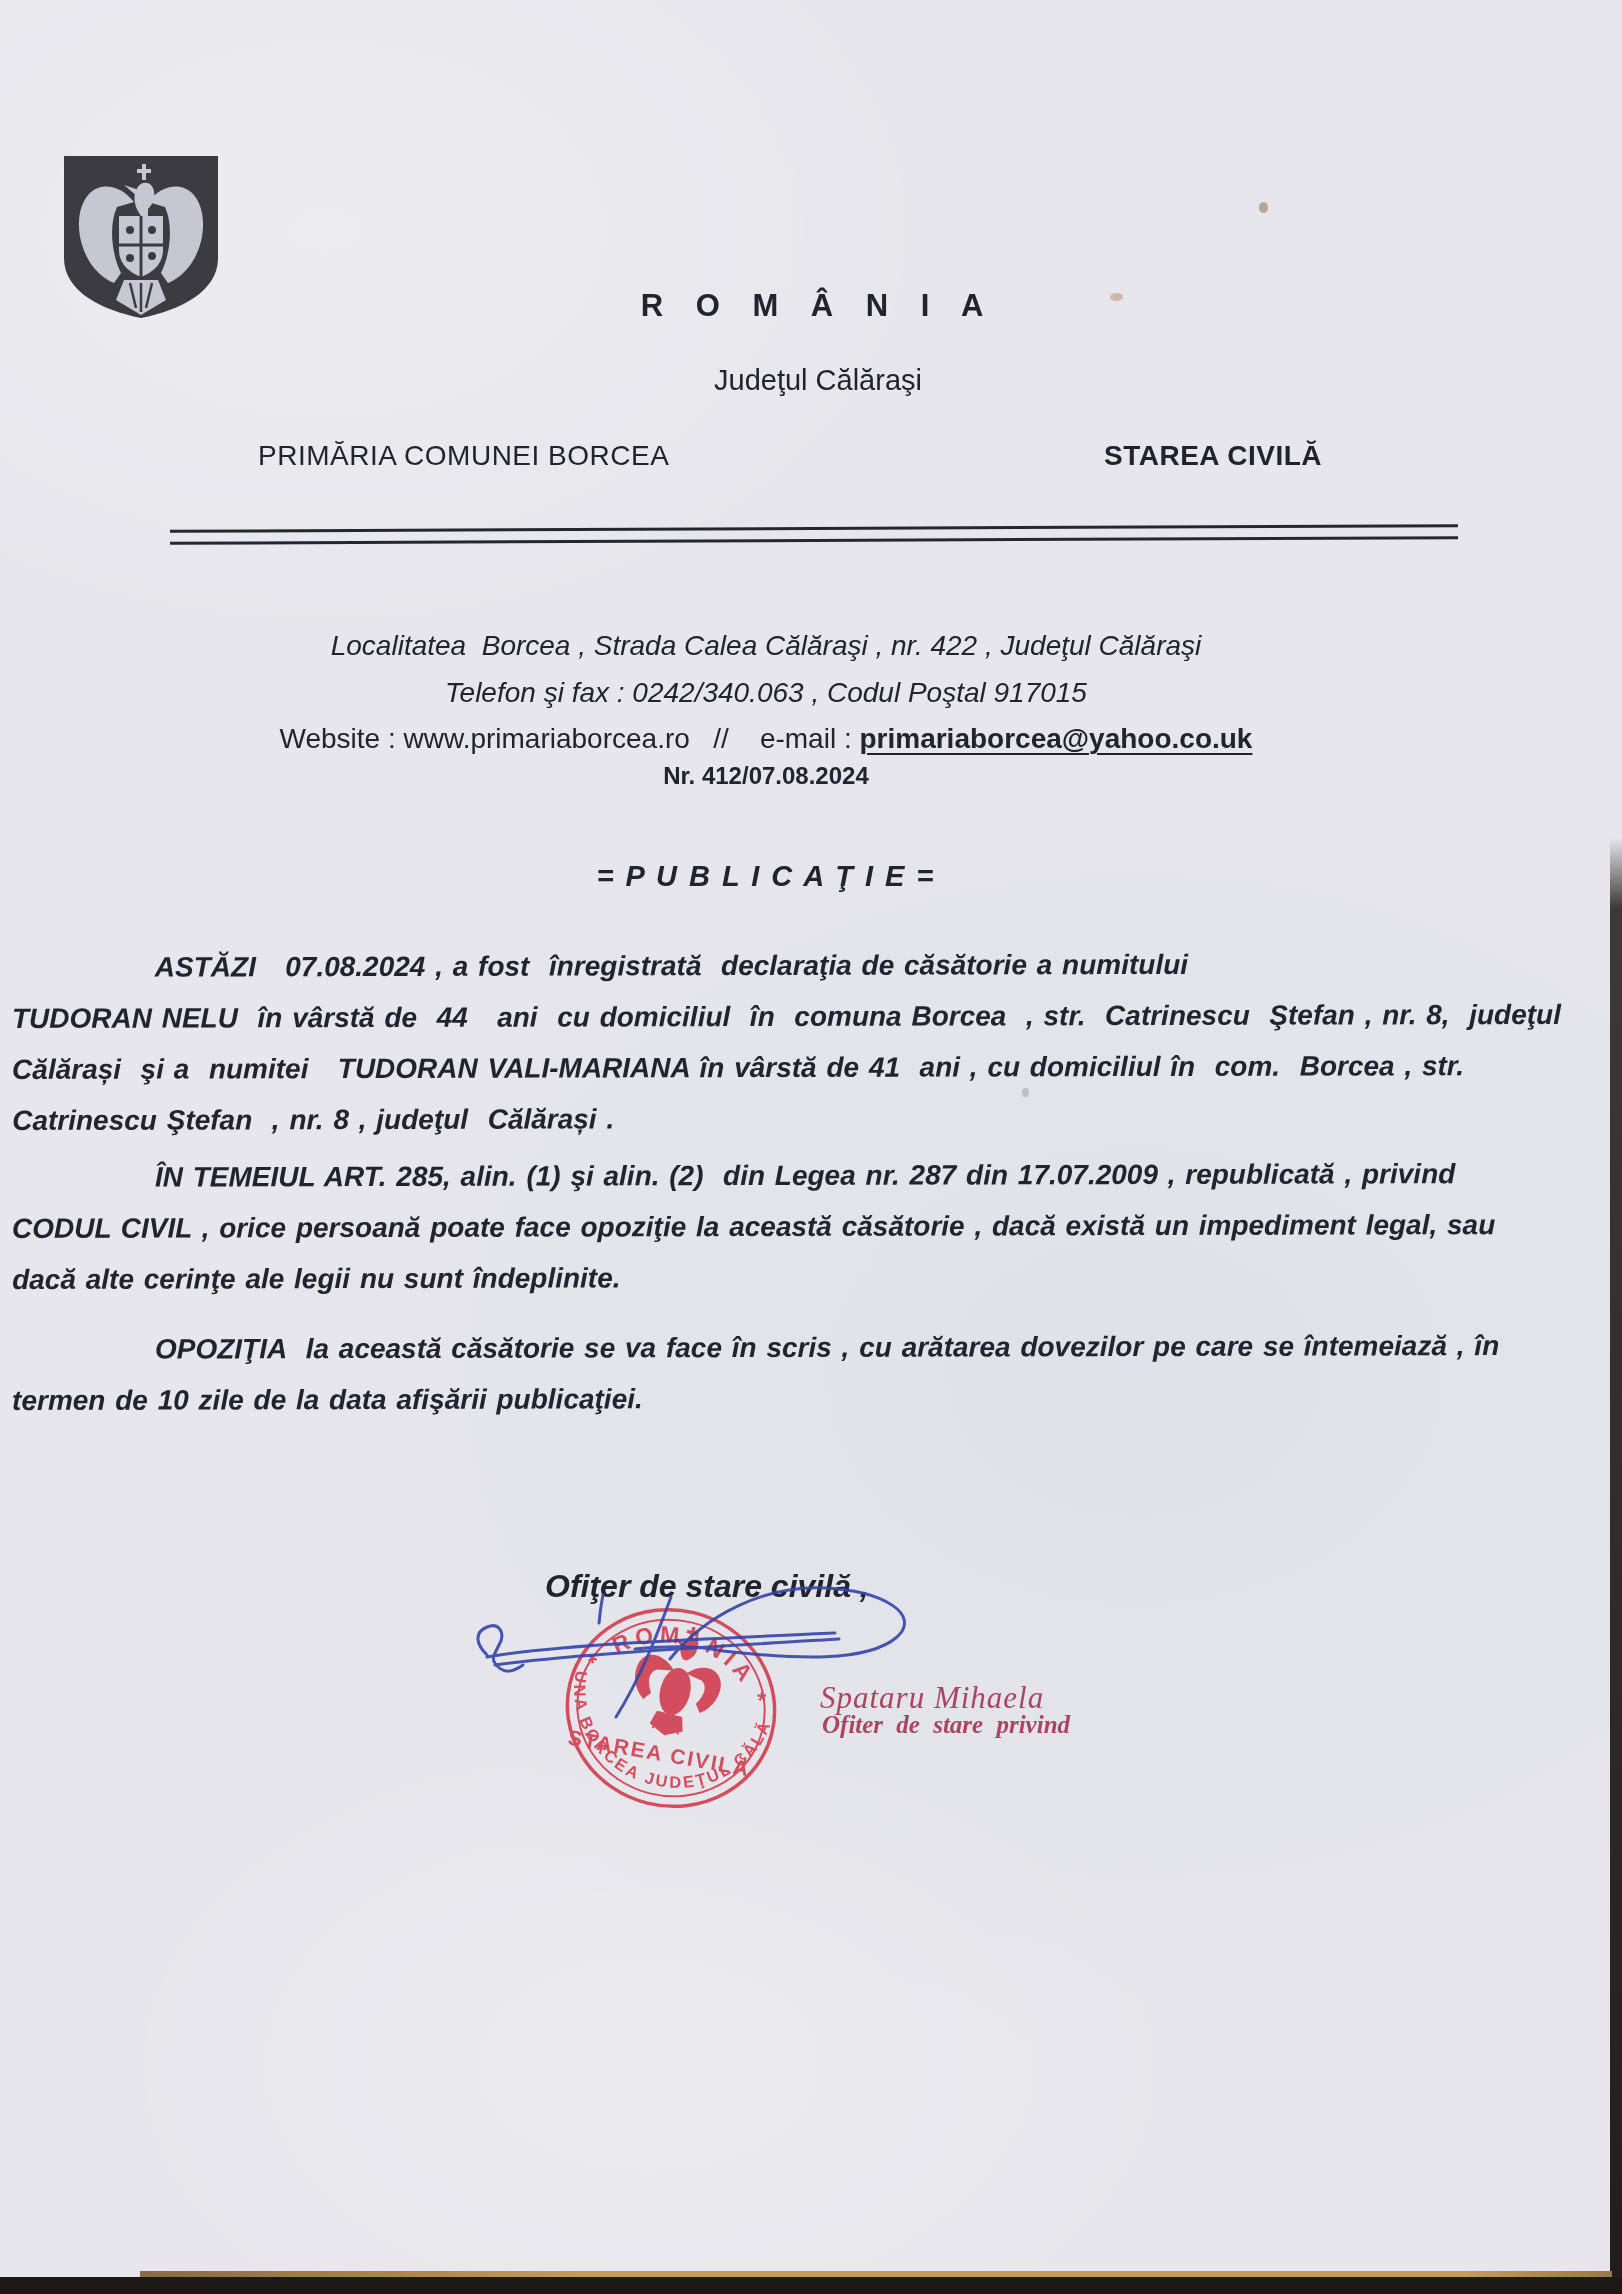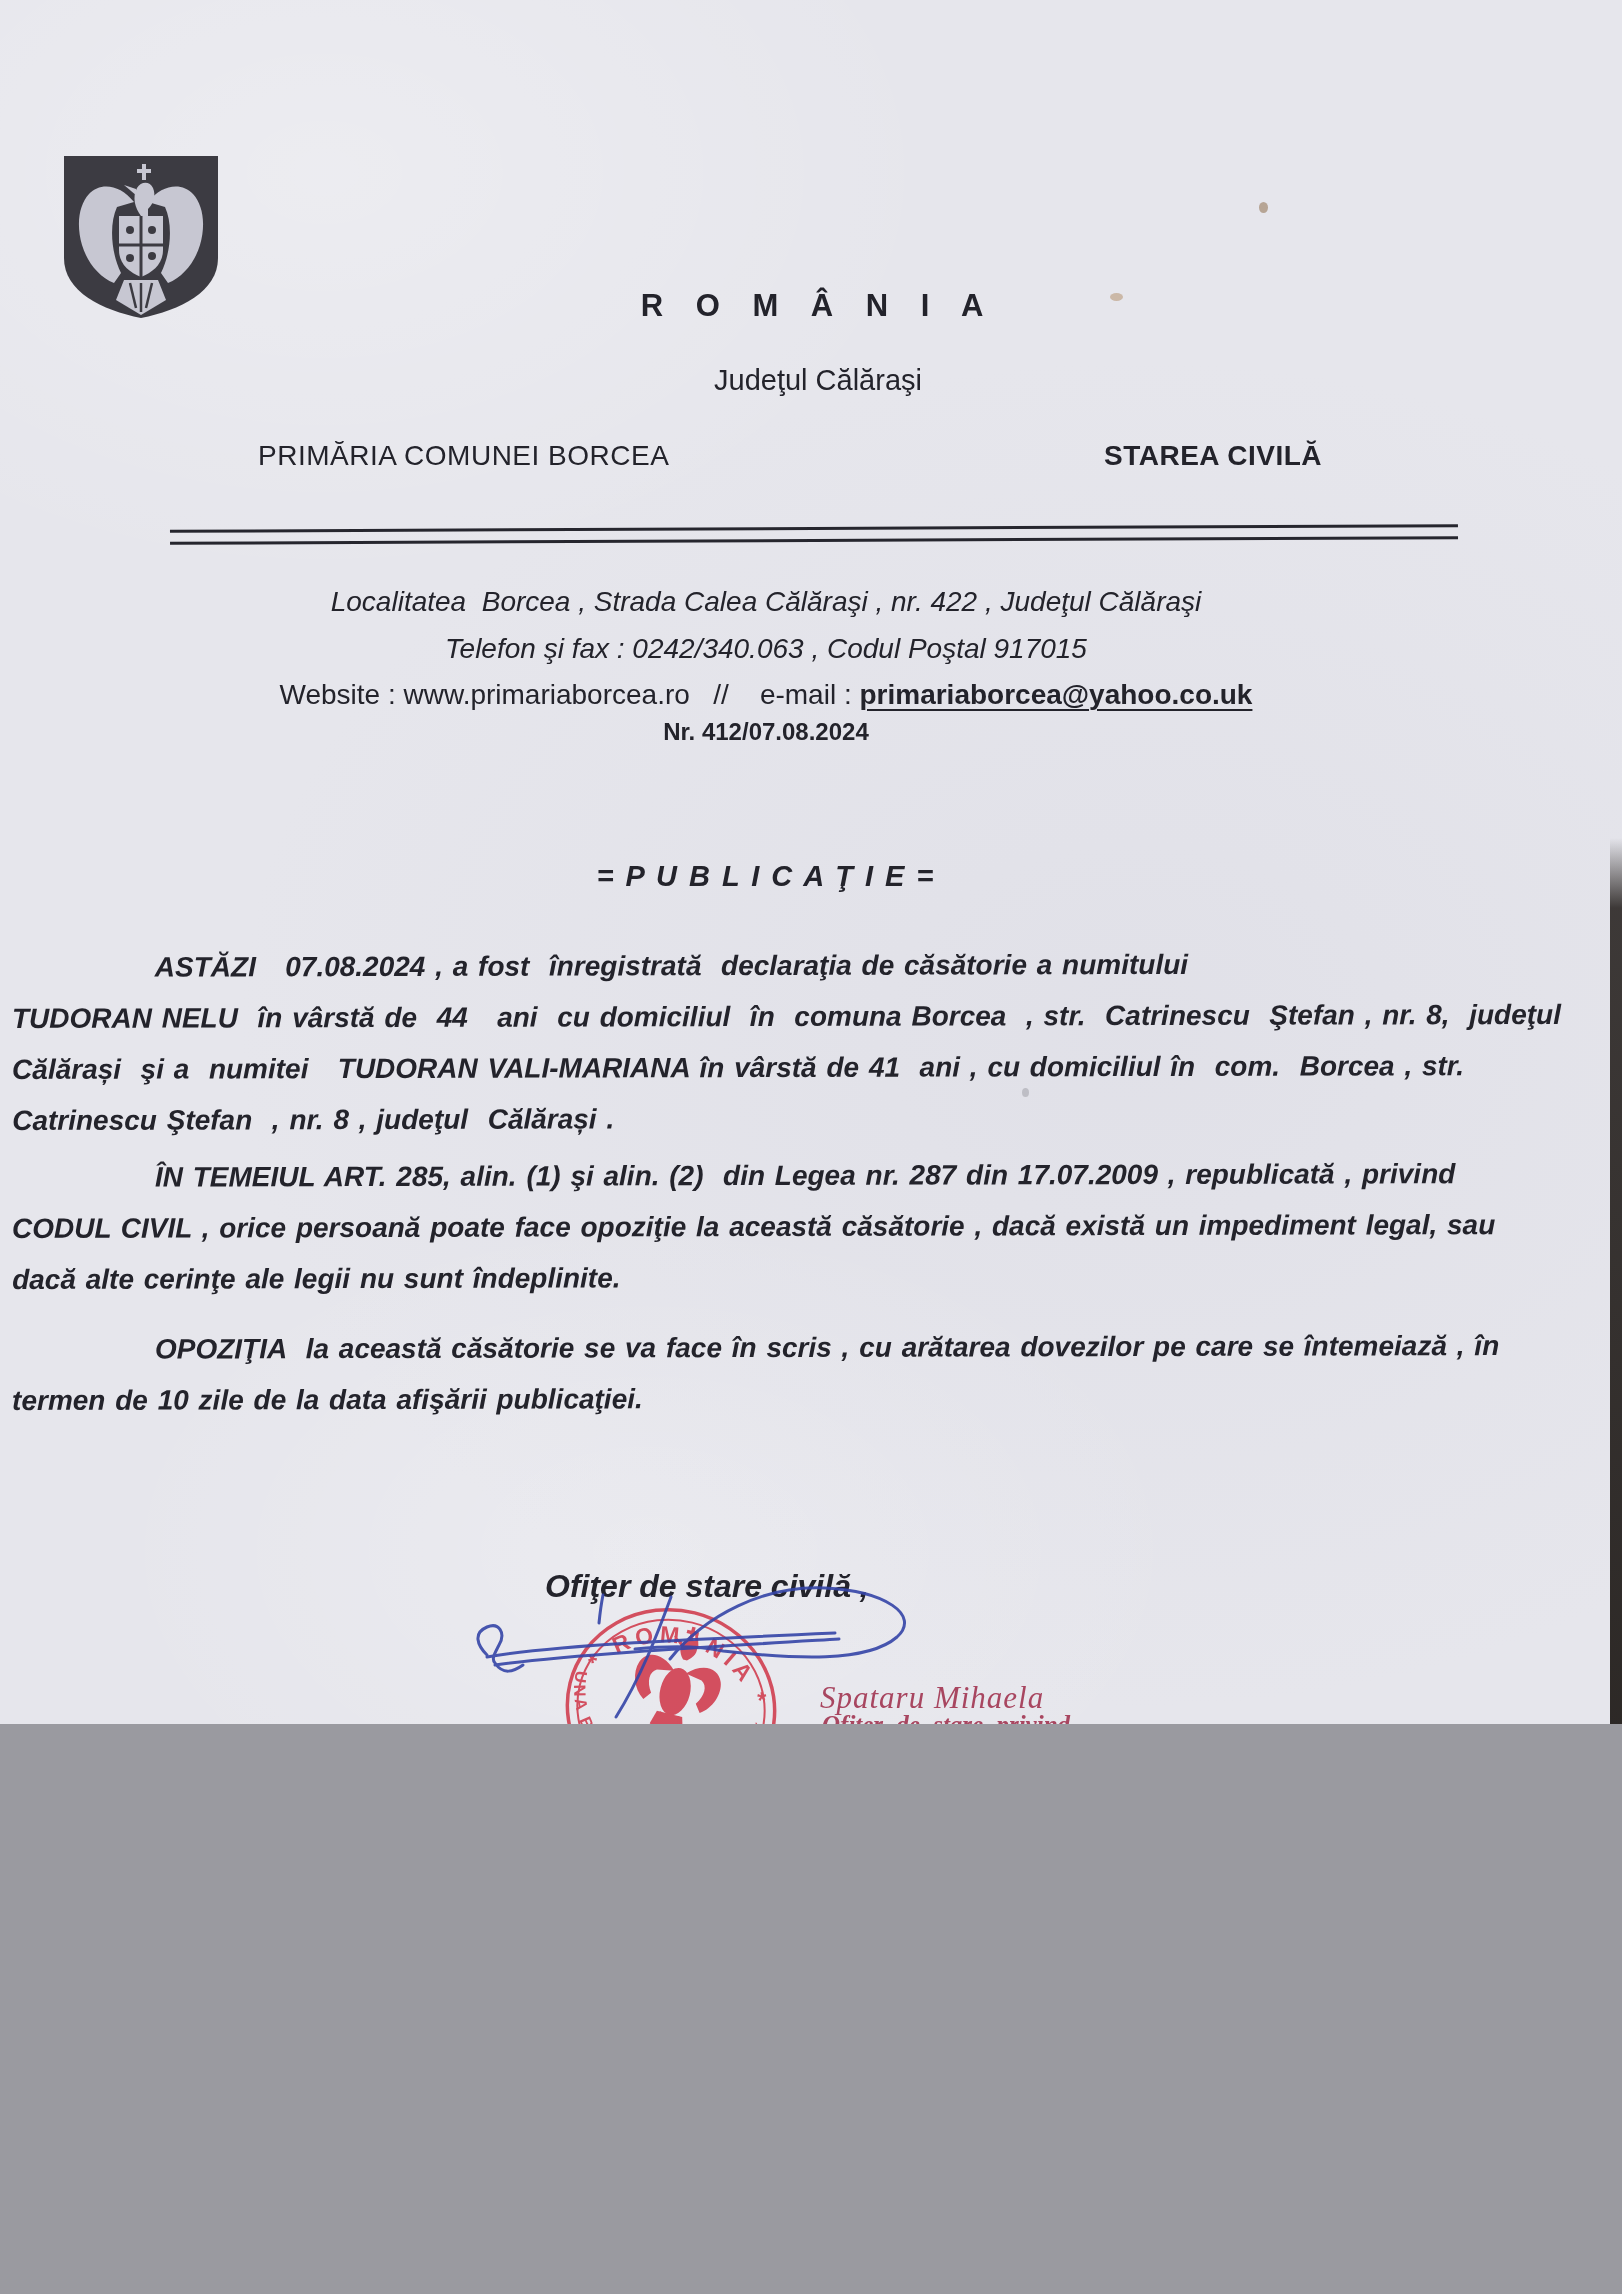--- a/index.html
+++ b/index.html
@@ -1,17 +1,17 @@
 <!DOCTYPE html>
 <html><head>
 <meta charset="utf-8">
 <style>
   html,body { margin:0; padding:0; background:#9a9aa0; }
   .page {
-    position:relative; width:1622px; height:1724px; overflow:hidden;
+    position:relative; width:1622px; height:2294px; overflow:hidden;
     background:
       radial-gradient(ellipse 900px 600px at 20% 10%, rgba(255,255,255,0.25), rgba(255,255,255,0) 70%),
       radial-gradient(ellipse 1200px 900px at 70% 60%, rgba(214,214,224,0.35), rgba(214,214,224,0) 75%),
       radial-gradient(ellipse 800px 500px at 40% 90%, rgba(255,255,255,0.2), rgba(255,255,255,0) 70%),
       #e6e6ec;
     font-family:"Liberation Sans","DejaVu Sans",sans-serif;
     color:#23232b;
   }
   .abs { position:absolute; }
   .pre { white-space:pre; }
@@ -20,21 +20,21 @@
   .country-title { left:14px; width:1608px; top:288px; text-align:center;
     font-size:31px; font-weight:bold; letter-spacing:12px; }
   .county { left:14px; width:1608px; top:364px; text-align:center; font-size:29px; }
   .institution { left:258px; top:440px; font-size:28px; font-weight:normal; letter-spacing:0.5px; }
   .department { left:1104px; top:440px; font-size:28px; font-weight:bold; letter-spacing:0.5px; }
   .rule { left:170px; top:527px; width:1288px; height:9px;
     border-top:3px solid #26262e; border-bottom:3px solid #26262e;
     transform:rotate(-0.25deg); }
 
   
-  .contact-line { left:46px; width:1440px; text-align:center; font-size:28px; }
+  .contact-line { left:46px; width:1440px; text-align:center; font-size:28px;margin-top:44px; }
   .italic { font-style:italic; }
   .addr1 { top:586px; }
   .addr2 { top:633px; }
   .addr3 { top:679px; }
   .email { text-decoration:underline; text-decoration-thickness:2px; text-underline-offset:5px;font-weight:bold; }
   .reg-number { top:718px; font-weight:bold; font-size:24px; }
 
   
   .doc-title { left:46px; width:1440px; top:860px; text-align:center;
     font-size:29px; font-weight:bold; font-style:italic; letter-spacing:2px; }

